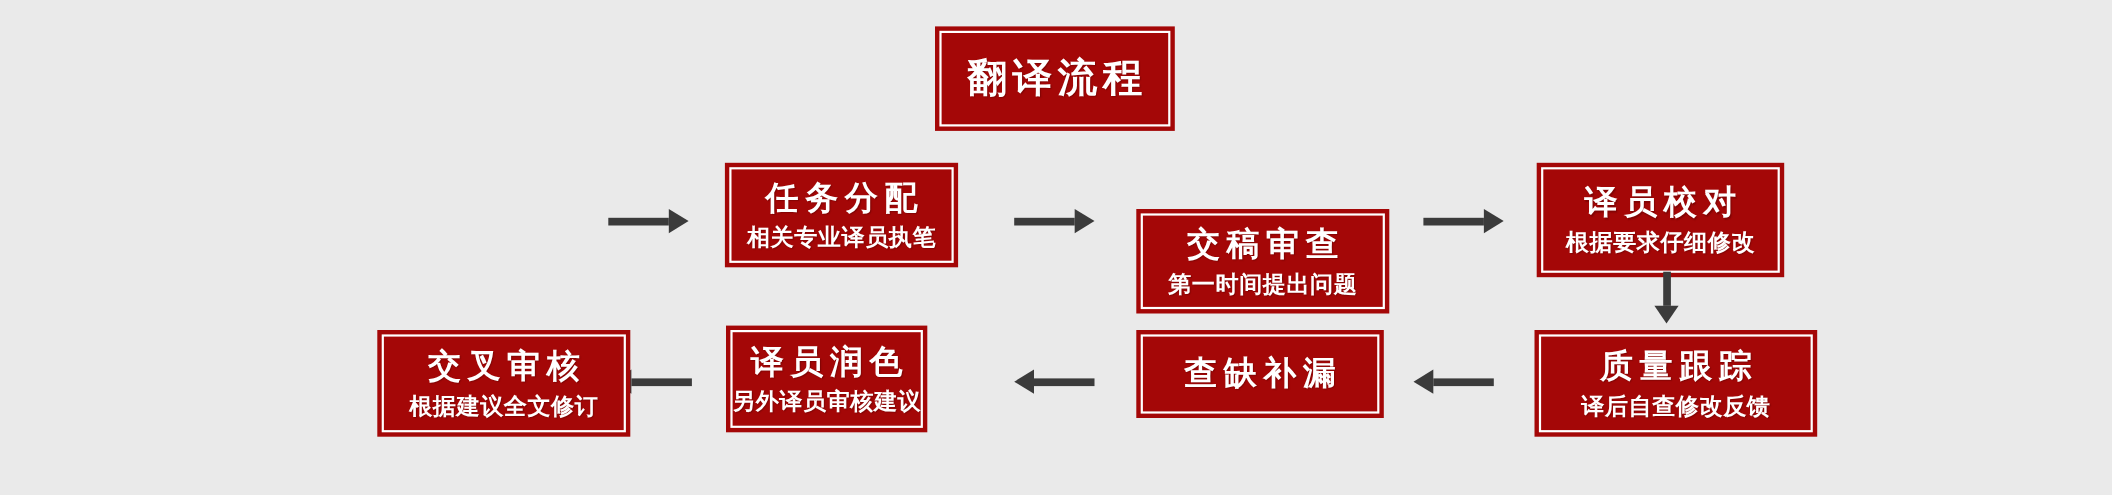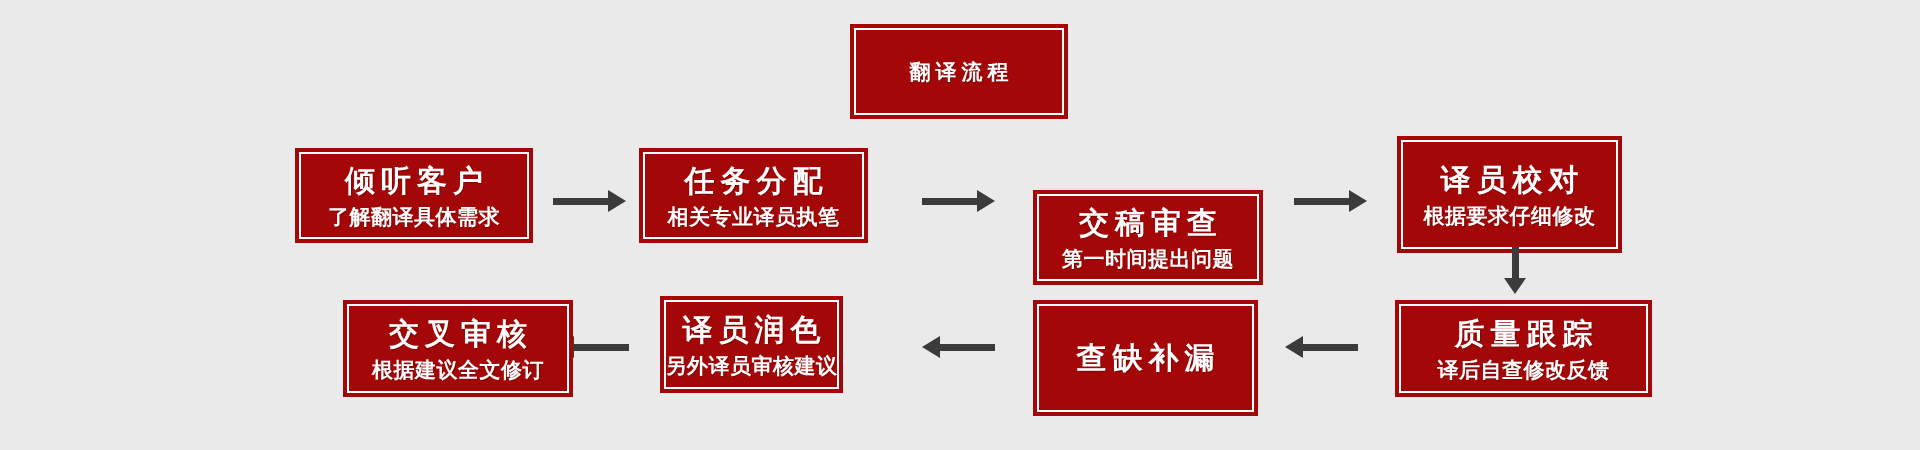--- a/index.html
+++ b/index.html
@@ -33,21 +33,21 @@
     top: 4px; left: 4px; right: 4px; bottom: 4px;
     border: 2px solid #ffffff;
     pointer-events: none;
   }
 
   .title-box {
     left: 850px; top: 24px;
     width: 218px; height: 95px;
   }
   .title-box .flow-title {
-    font-size: 21px;
+    font-size: 36px;
     font-weight: bold;
     letter-spacing: 5px;
     text-indent: 5px;
     text-shadow: 1px 1px 1px rgba(70, 0, 0, 0.35);
   }
 
   .step-title {
     font-size: 30px;
     font-weight: bold;
     letter-spacing: 6px;
@@ -61,26 +61,26 @@
     font-weight: bold;
     letter-spacing: 0.5px;
     line-height: 27px;
     margin-top: 3px;
     text-shadow: 1px 1px 1px rgba(70, 0, 0, 0.35);
     white-space: nowrap;
   }
 
   
   .step-1 { left: 295px;  top: 148px; width: 238px; height: 95px; }
-  .step-2 { left: 639px;  top: 148px; width: 229px; height: 95px; }
+  .step-2 { left: 659px;  top: 148px; width: 212px; height: 95px; }
   .step-3 { left: 1033px; top: 148px; width: 230px; height: 95px; margin-top: 42px; }
-  .step-4 { left: 1397px; top: 136px; width: 225px; height: 117px; text-align: center; }
+  .step-4 { left: 1397px; top: 148px; width: 225px; height: 104px; text-align: center; }
   
   .step-5 { left: 1395px; top: 300px; width: 257px; height: 97px; }
-  .step-6 { left: 1033px; top: 300px; width: 225px; height: 116px; gap: 12px; }
+  .step-6 { left: 1033px; top: 300px; width: 225px; height: 80px; gap: 12px; }
   .step-7 { left: 660px;  top: 296px; width: 183px; height: 97px; }
   .step-8 { left: 295px;  top: 300px; width: 230px; height: 97px; margin-left: 48px; }
 
   
   .arrow-h {
     position: absolute;
     display: flex;
     align-items: center;
     height: 24px;
   }
@@ -126,24 +126,20 @@
 </style>
 </head>
 <body>
 
 <div class="canvas">
 
   <div class="flow-box title-box">
     <div class="flow-title">翻译流程</div>
   </div>
 
-  <div class="flow-box step-1">
-    <div class="step-title">倾听客户</div>
-    <div class="step-subtitle">了解翻译具体需求</div>
-  </div>
 
   <div class="arrow-h ar1">
     <div class="arrow-shaft-h shaft-55"></div>
     <div class="arrow-head-right"></div>
   </div>
 
   <div class="flow-box step-2">
     <div class="step-title">任务分配</div>
     <div class="step-subtitle">相关专业译员执笔</div>
   </div>

